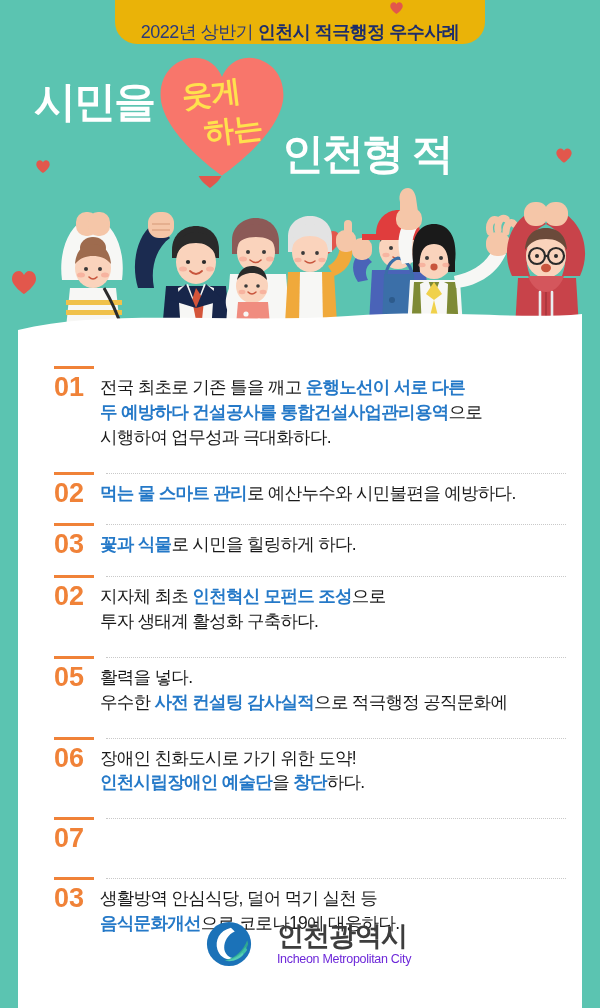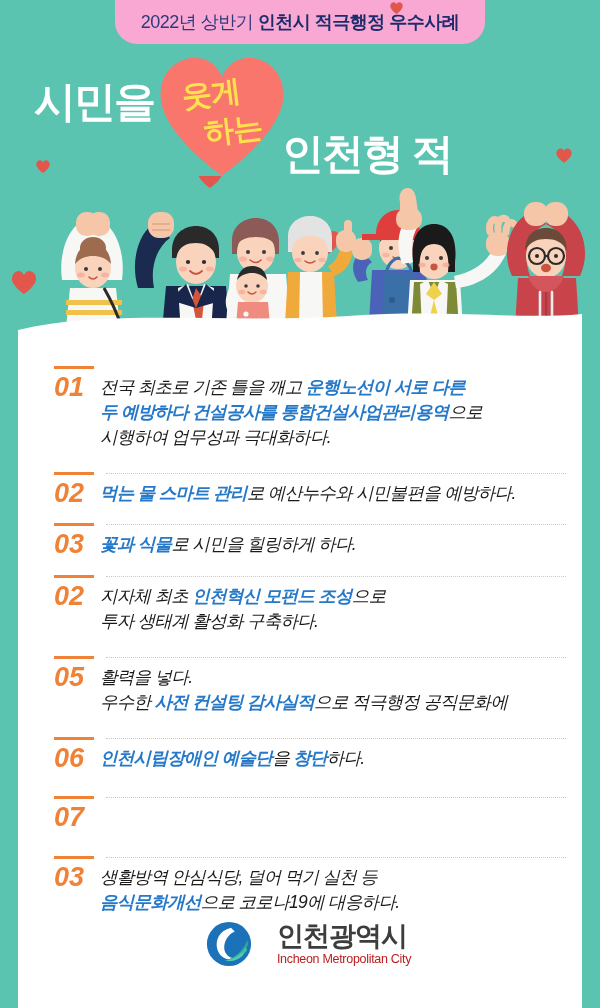--- a/index.html
+++ b/index.html
@@ -13,24 +13,24 @@
     position:relative;
     width:600px; height:1008px;
     background:#5BC4B1;
     overflow:hidden;
   }
 
   
   .header-banner {
     position:absolute; top:0; left:115px;
     width:370px; height:44px;
-    background:#f9a8d4;
+    background:#eab308;
     border-bottom-left-radius:22px;
     border-bottom-right-radius:22px;
-    display:flex; align-items:center; justify-content:center;
+    display:flex; align-items:flex-end; justify-content:center;
   }
   .header-banner .htxt {
     font-size:18px; color:#2b3a7a; letter-spacing:-0.5px; white-space:nowrap;
   }
   .header-banner .htxt b { font-weight:bold; color:#1d2d6b; }
 
   
   .title-area { position:absolute; top:48px; left:0; width:480px; height:140px; }
   .heart-big {
     position:absolute; left:158px; top:6px;
@@ -64,21 +64,21 @@
 
   
   .card {
     position:absolute; left:18px; top:340px;
     width:564px; height:668px;
     background:#ffffff;
   }
   .card-wave { position:absolute; left:0; top:-34px; width:564px; height:46px; }
   .card-wave svg { display:block; width:564px; height:46px; }
 
-  .list { position:absolute; left:0; top:22px; width:564px;font-style:italic; }
+  .list { position:absolute; left:0; top:22px; width:564px; }
 
   .item { position:relative; padding:0 16px 0 16px; }
   .item-inner { display:flex; align-items:flex-start; }
 
   .rules { position:relative; height:10px; margin:0 16px; }
   .rule-orange {
     position:absolute; left:20px; top:4px; width:40px; height:3px;
     background:#F08238;
   }
   .rule-dots {
@@ -100,21 +100,21 @@
   .pad-gap { height:18px; }
   .pad-gap-sm { height:10px; }
 
   
   .footer { position:absolute; left:8px; bottom:40px; width:564px;
             display:flex; align-items:center; justify-content:center; gap:24px; }
   .logo-mark { width:48px; height:48px; }
   .logo-mark svg { display:block; width:48px; height:48px; }
   .logo-text { display:flex; flex-direction:column; }
   .logo-ko { font-size:27px; font-weight:bold; color:#3d3d3d; letter-spacing:-1px; line-height:1.05; }
-  .logo-en { font-size:12.5px; color:#b91c1c; letter-spacing:-0.3px; margin-top:2px; }
+  .logo-en { font-size:12.5px; color:#6d28d9; letter-spacing:-0.3px; margin-top:2px; }
 </style>
 </head>
 <body>
 
 <div id="poster">
 
   <div class="header-banner">
     <div class="htxt"><span>2022년 상반기 </span><b>인천시 적극행정 우수사례</b></div>
   </div>
 
@@ -418,20 +418,21 @@
         </div>
         <div class="pad-gap"></div>
         <div class="rules">
           <span class="rule-orange"></span>
           <span class="rule-dots"></span>
         </div>
         <div class="item">
           <div class="item-inner">
             <div class="num">06</div>
             <div class="body">
+              <div><span>장애인 친화도시로 가기 위한 도약!</span></div>
               <div><span class="hi">인천시립장애인 예술단</span><span>을 </span><span class="hi">창단</span><span>하다.</span></div>
             </div>
           </div>
         </div>
         <div class="pad-gap"></div>
         <div class="rules">
           <span class="rule-orange"></span>
           <span class="rule-dots"></span>
         </div>
         <div class="item">

